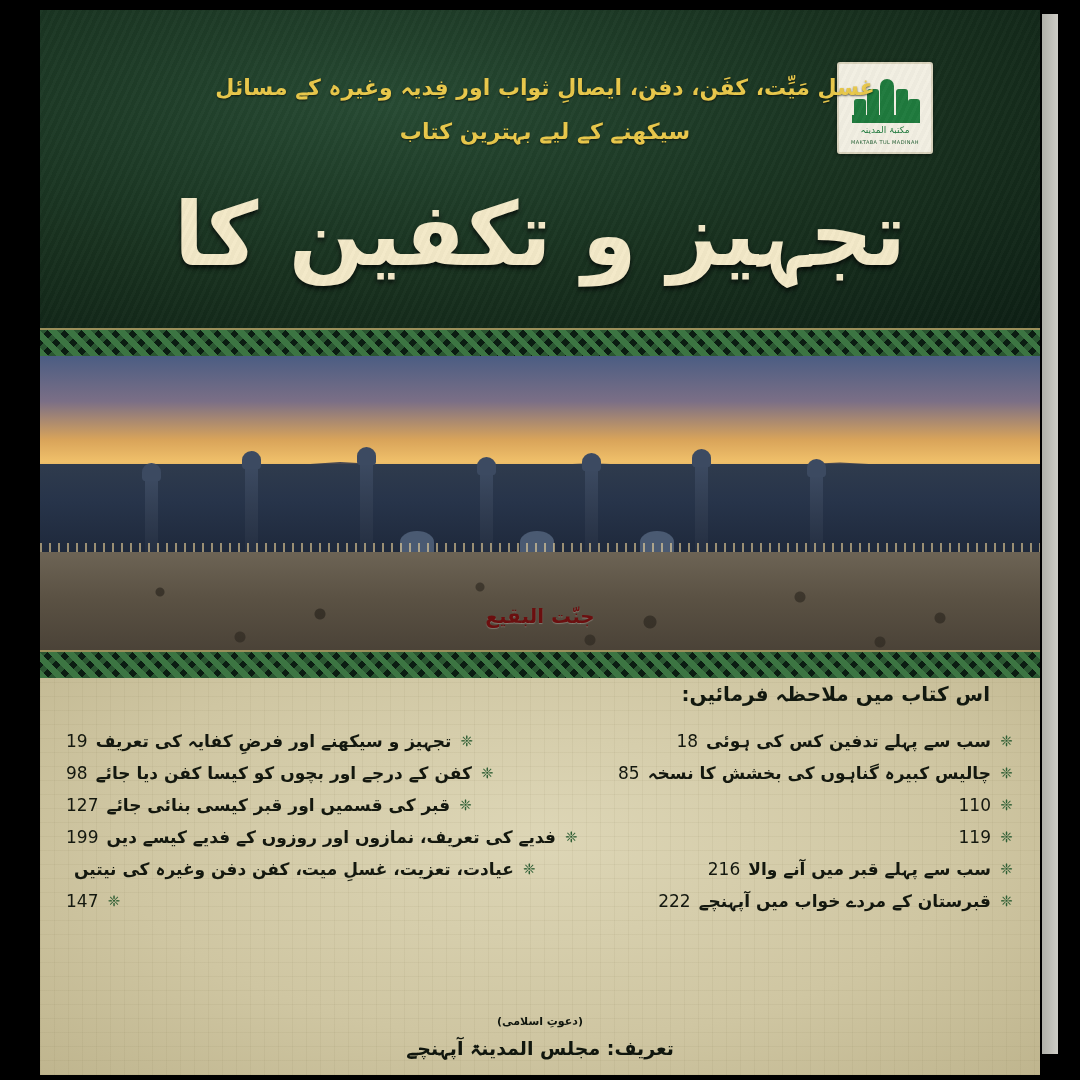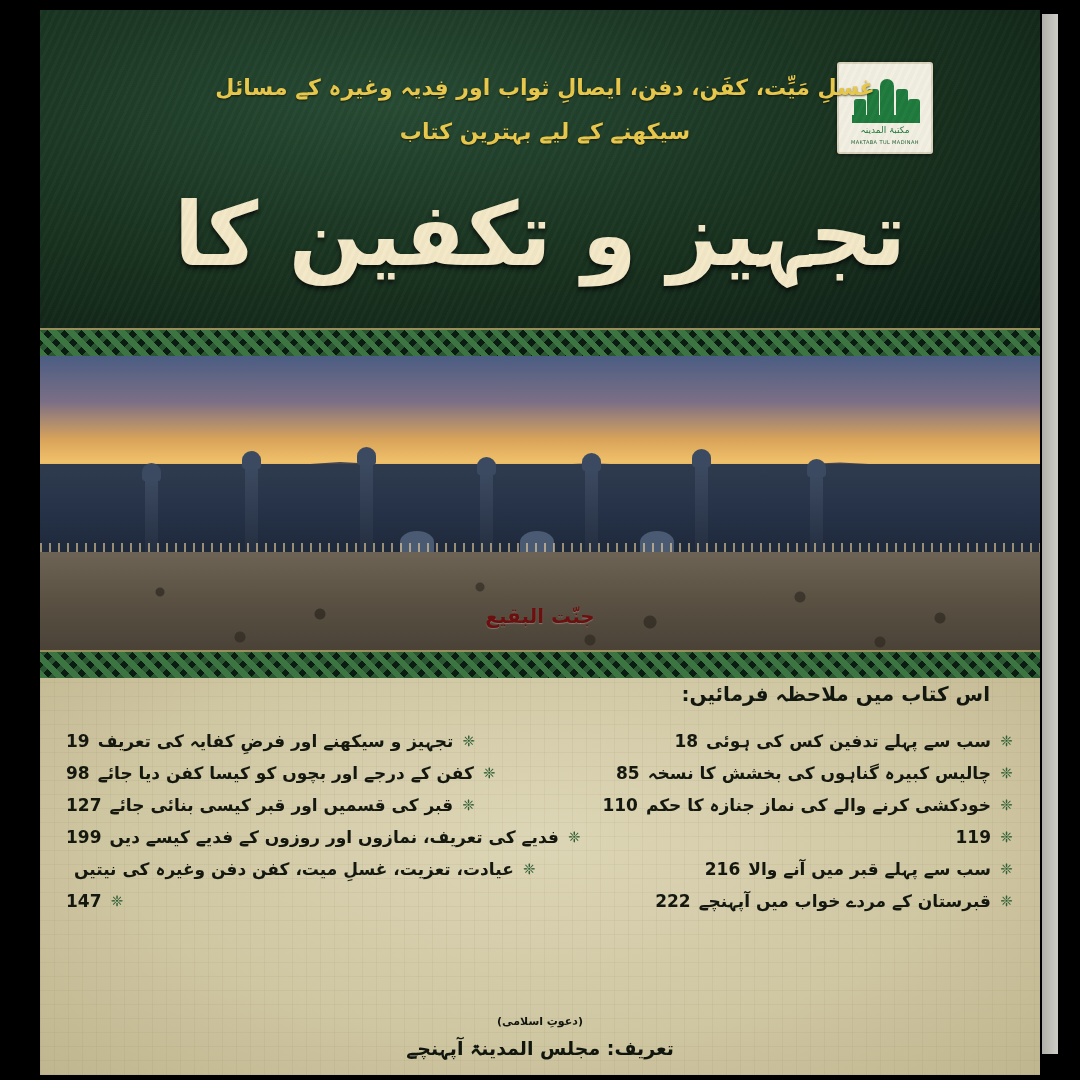--- a/index.html
+++ b/index.html
@@ -178,21 +178,21 @@
   .toc-item{
     display:flex;flex-direction:row;align-items:center;justify-content:flex-start;
     direction:rtl;gap:8px;color:#14180f;font-size:17px;line-height:22px;font-weight:bold;
   }
   .toc-col.left .toc-item{justify-content:flex-end;}
   .flower{
     flex:0 0 auto;width:15px;height:15px;position:relative;color:#2d5d33;
     font-size:15px;line-height:15px;text-align:center;
   }
   .toc-text{white-space:nowrap;}
-  .page-num{font-weight:bold;}
+  .page-num{font-weight:normal;}
 
   .publisher{
     position:absolute;left:0;right:0;bottom:14px;text-align:center;direction:rtl;
     color:#10160e;font-size:19px;font-weight:bold;line-height:26px;
   }
   .publisher .small{font-size:11px;display:block;margin-top:39px;}
 
   
   .page-edge{
     position:absolute;right:22px;top:14px;width:16px;height:1040px;
@@ -273,21 +273,20 @@
             <span class="toc-text">سب سے پہلے تدفین کس کی ہوئی</span>
             <span class="page-num">18</span>
           </div>
           <div class="toc-item">
             <span class="flower">❈</span>
             <span class="toc-text">چالیس کبیرہ گناہوں کی بخشش کا نسخہ</span>
             <span class="page-num">85</span>
           </div>
           <div class="toc-item">
             <span class="flower">❈</span>
-            <span class="toc-text">خودکشی کرنے والے کی نماز جنازہ کا حکم</span>
             <span class="page-num">110</span>
           </div>
           <div class="toc-item">
             <span class="flower">❈</span>
             <span class="page-num">119</span>
           </div>
           <div class="toc-item">
             <span class="flower">❈</span>
             <span class="toc-text">سب سے پہلے قبر میں آنے والا</span>
             <span class="page-num">216</span>

